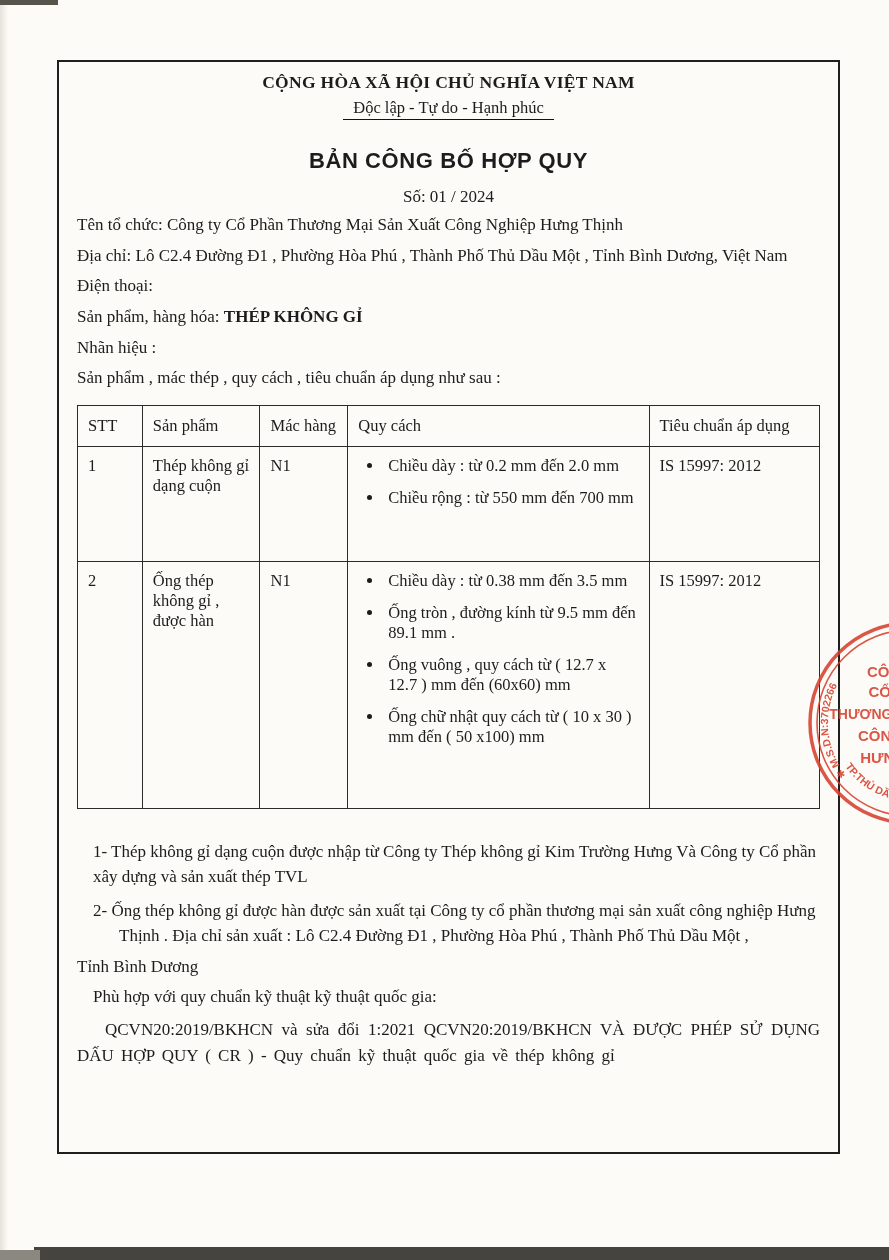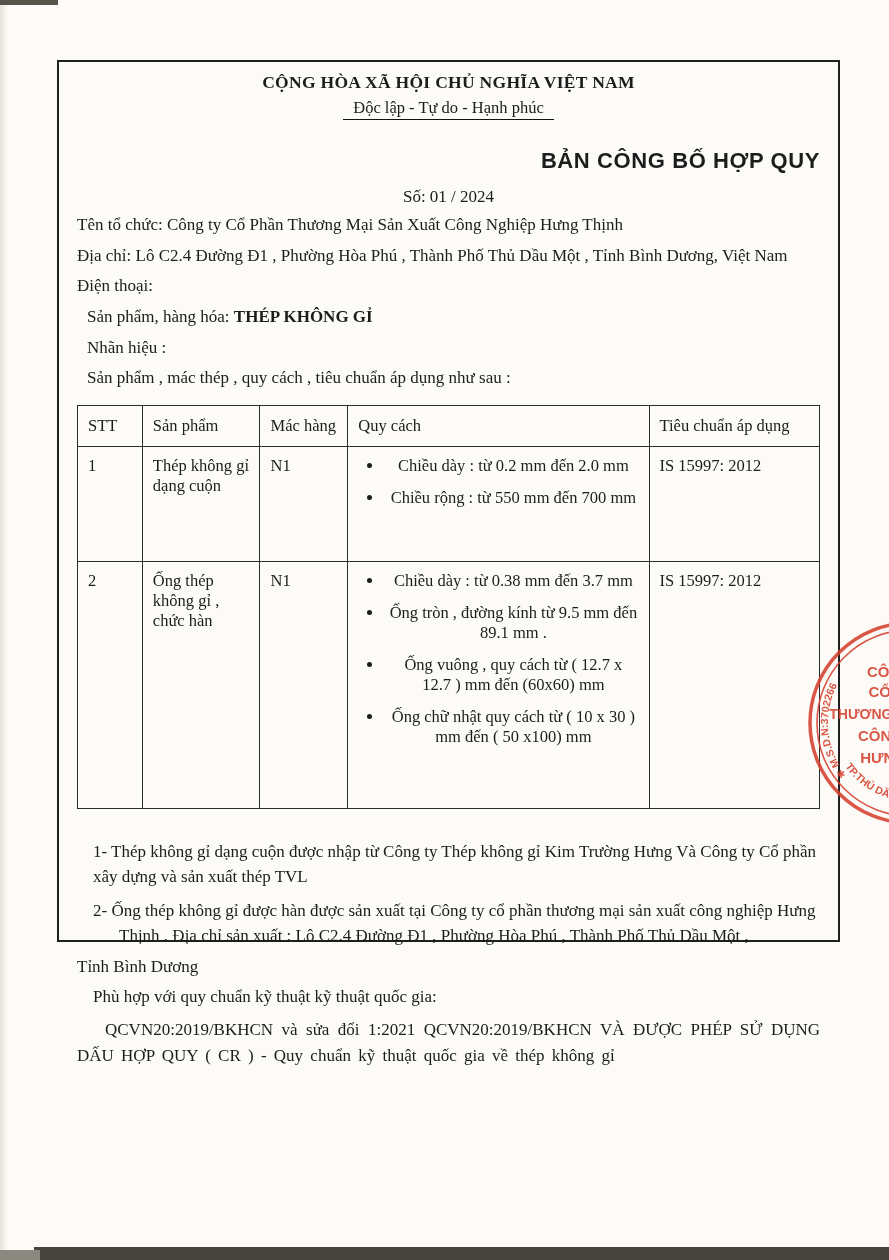--- a/index.html
+++ b/index.html
@@ -9,56 +9,56 @@
     font-family:"Liberation Serif","DejaVu Serif",serif;
     color:#1c1c1c;
   }
   
   .scan-bottom{position:absolute;left:34px;right:0;top:1247px;height:13px;background:#45443f;}
   .scan-bottom-left{position:absolute;left:0;top:1250px;width:40px;height:10px;background:#8b897f;}
   .scan-topleft{position:absolute;left:0;top:0;width:58px;height:5px;background:#57544c;}
   .scan-left{position:absolute;left:0;top:0;width:8px;height:1260px;background:linear-gradient(to right,#e4e2da,rgba(252,251,247,0));}
 
   .frame{
-    position:absolute;left:57px;top:60px;width:783px;height:882px;
+    position:absolute;left:57px;top:60px;width:783px;height:1094px;
     border:2px solid #1f1f1f;box-sizing:border-box;
     padding:8px 18px 0 18px;
   }
   .nat-header{text-align:center;font-weight:bold;font-size:17.5px;margin:2px 0 0 0;letter-spacing:.3px;}
   .motto{text-align:center;font-weight:normal;font-size:16.5px;margin:5px 0 0 0;}
   .motto span{border-bottom:1.6px solid #111;padding:0 10px 2px 10px;}
   .doc-title{
-    text-align:right;font-family:"Liberation Sans","DejaVu Sans",sans-serif;
+    text-align:center;font-family:"Liberation Sans","DejaVu Sans",sans-serif;
     font-weight:bold;font-size:22px;margin:30px 0 0 0;letter-spacing:.6px;
   }
   .doc-number{text-align:center;font-size:17px;margin:13px 0 0 0;}
 
   .info{font-size:17px;line-height:1.45;}
   .info p{margin:6px 0;}
-  .info .indented{margin-left:10px;}
+  .info .indented{}
   .bold{font-weight:bold;}
 
   table.spec{
     width:100%;border-collapse:collapse;margin-top:14px;
     font-size:16.5px;
   }
   table.spec th,table.spec td{
     border:1.4px solid #2b2b2b;vertical-align:top;padding:9px 10px;
     font-weight:normal;text-align:left;
   }
   table.spec th{padding:10px 10px;}
   th.c-stt,td.c-stt{width:46px;text-align:center;}
   th.c-sp,td.c-sp{width:105px;}
   th.c-mt,td.c-mt{width:72px;}
   th.c-qc{width:310px;}
   th.c-tc,td.c-tc{width:165px;}
   td.c-sp{text-align:justify;}
   td.c-mt{text-align:center;}
   td.c-qc ul{margin:0;padding-left:26px;}
-  td.c-qc li{margin:0 0 12px 0;padding-left:4px;text-align:center;}
+  td.c-qc li{margin:0 0 12px 0;padding-left:4px;}
   td.c-qc li:last-child{margin-bottom:4px;}
   tr.row1 td{height:96px;}
   tr.row2 td{height:228px;}
 
   .notes{margin-top:30px;font-size:17px;line-height:1.5;padding-left:16px;}
   .note{margin:8px 0;}
   .note.hanging{padding-left:26px;text-indent:-26px;}
   .province{margin:8px 0 0 0;font-size:17px;}
   .conform-intro{margin:10px 0 0 16px;font-size:17px;}
   .conform-detail{
@@ -118,25 +118,25 @@
         <td class="c-qc">
           <ul>
             <li>Chiều dày : từ 0.2 mm đến 2.0 mm</li>
             <li>Chiều rộng : từ 550 mm đến 700 mm</li>
           </ul>
         </td>
         <td class="c-tc">IS 15997: 2012</td>
       </tr>
       <tr class="row2">
         <td class="c-stt">2</td>
-        <td class="c-sp">Ống thép không gỉ , chức hàn</td>
+        <td class="c-sp">Ống thép không gỉ , được hàn</td>
         <td class="c-mt">N1</td>
         <td class="c-qc">
           <ul>
-            <li>Chiều dày : từ 0.38 mm đến 3.7 mm</li>
+            <li>Chiều dày : từ 0.38 mm đến 3.5 mm</li>
             <li>Ống tròn , đường kính từ 9.5 mm đến 89.1 mm .</li>
             <li>Ống vuông , quy cách từ ( 12.7 x 12.7 ) mm đến (60x60) mm</li>
             <li>Ống chữ nhật quy cách từ ( 10 x 30 ) mm đến ( 50 x100) mm</li>
           </ul>
         </td>
         <td class="c-tc">IS 15997: 2012</td>
       </tr>
     </tbody>
   </table>
 

